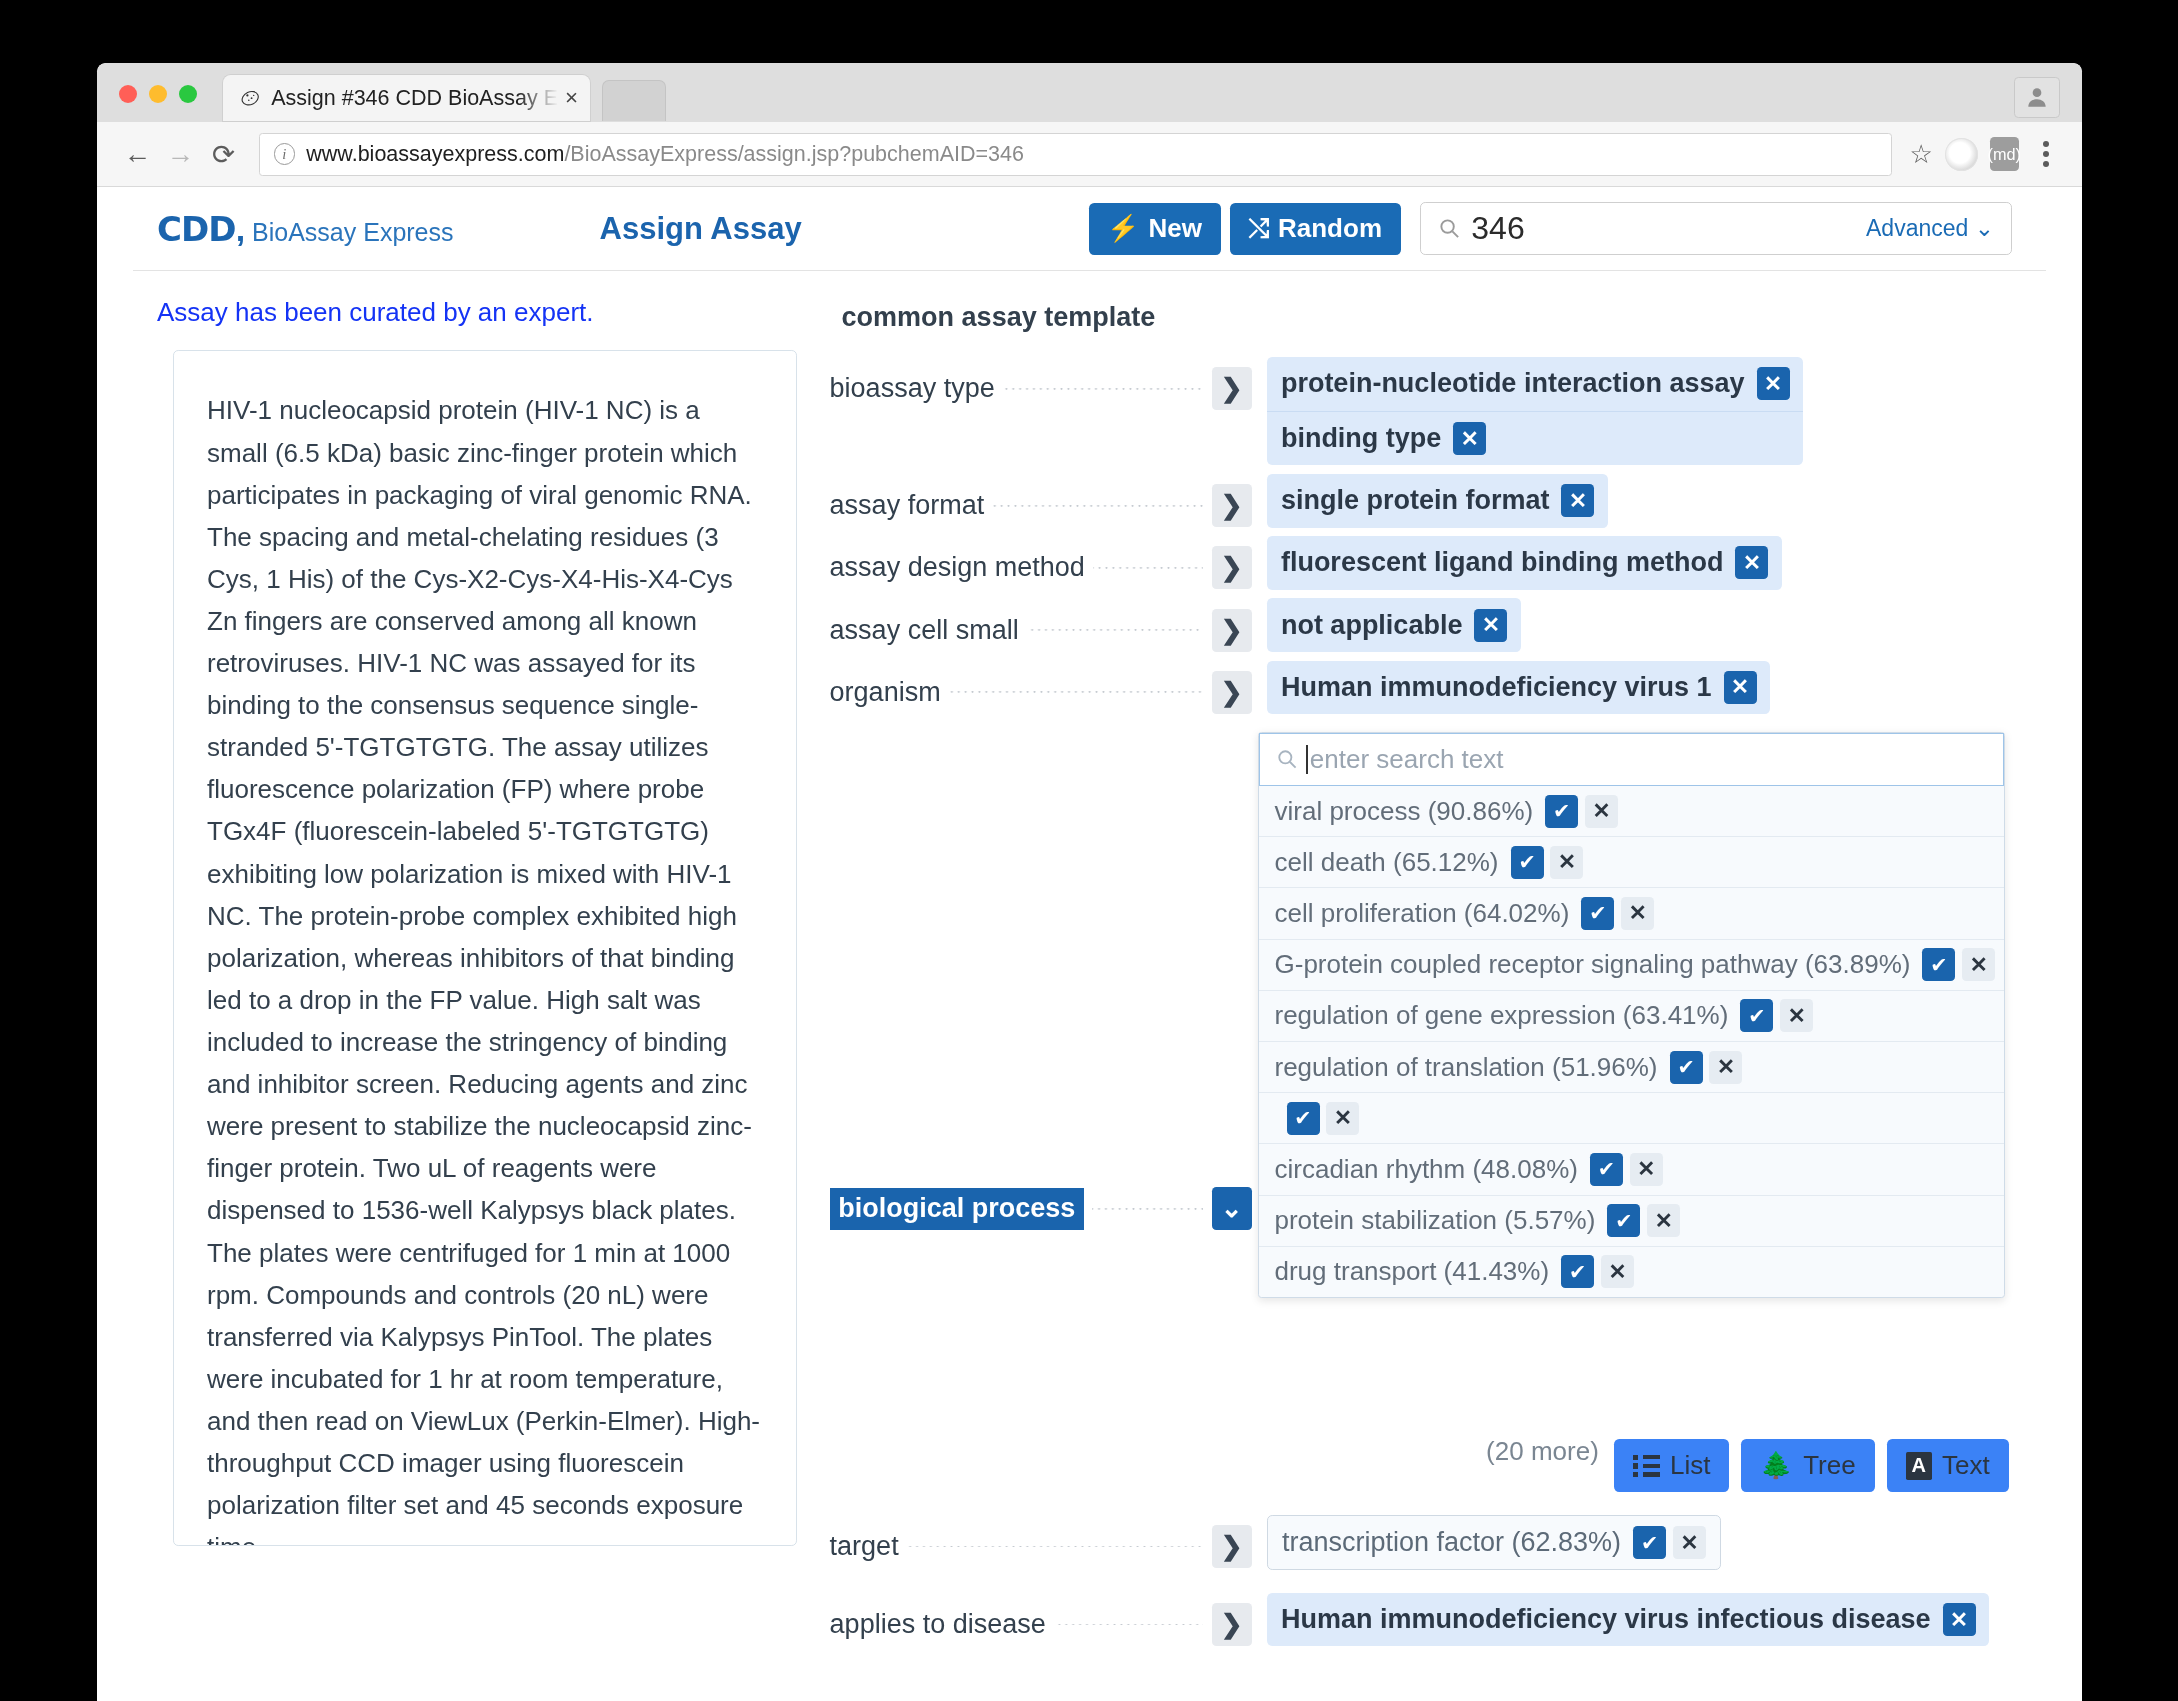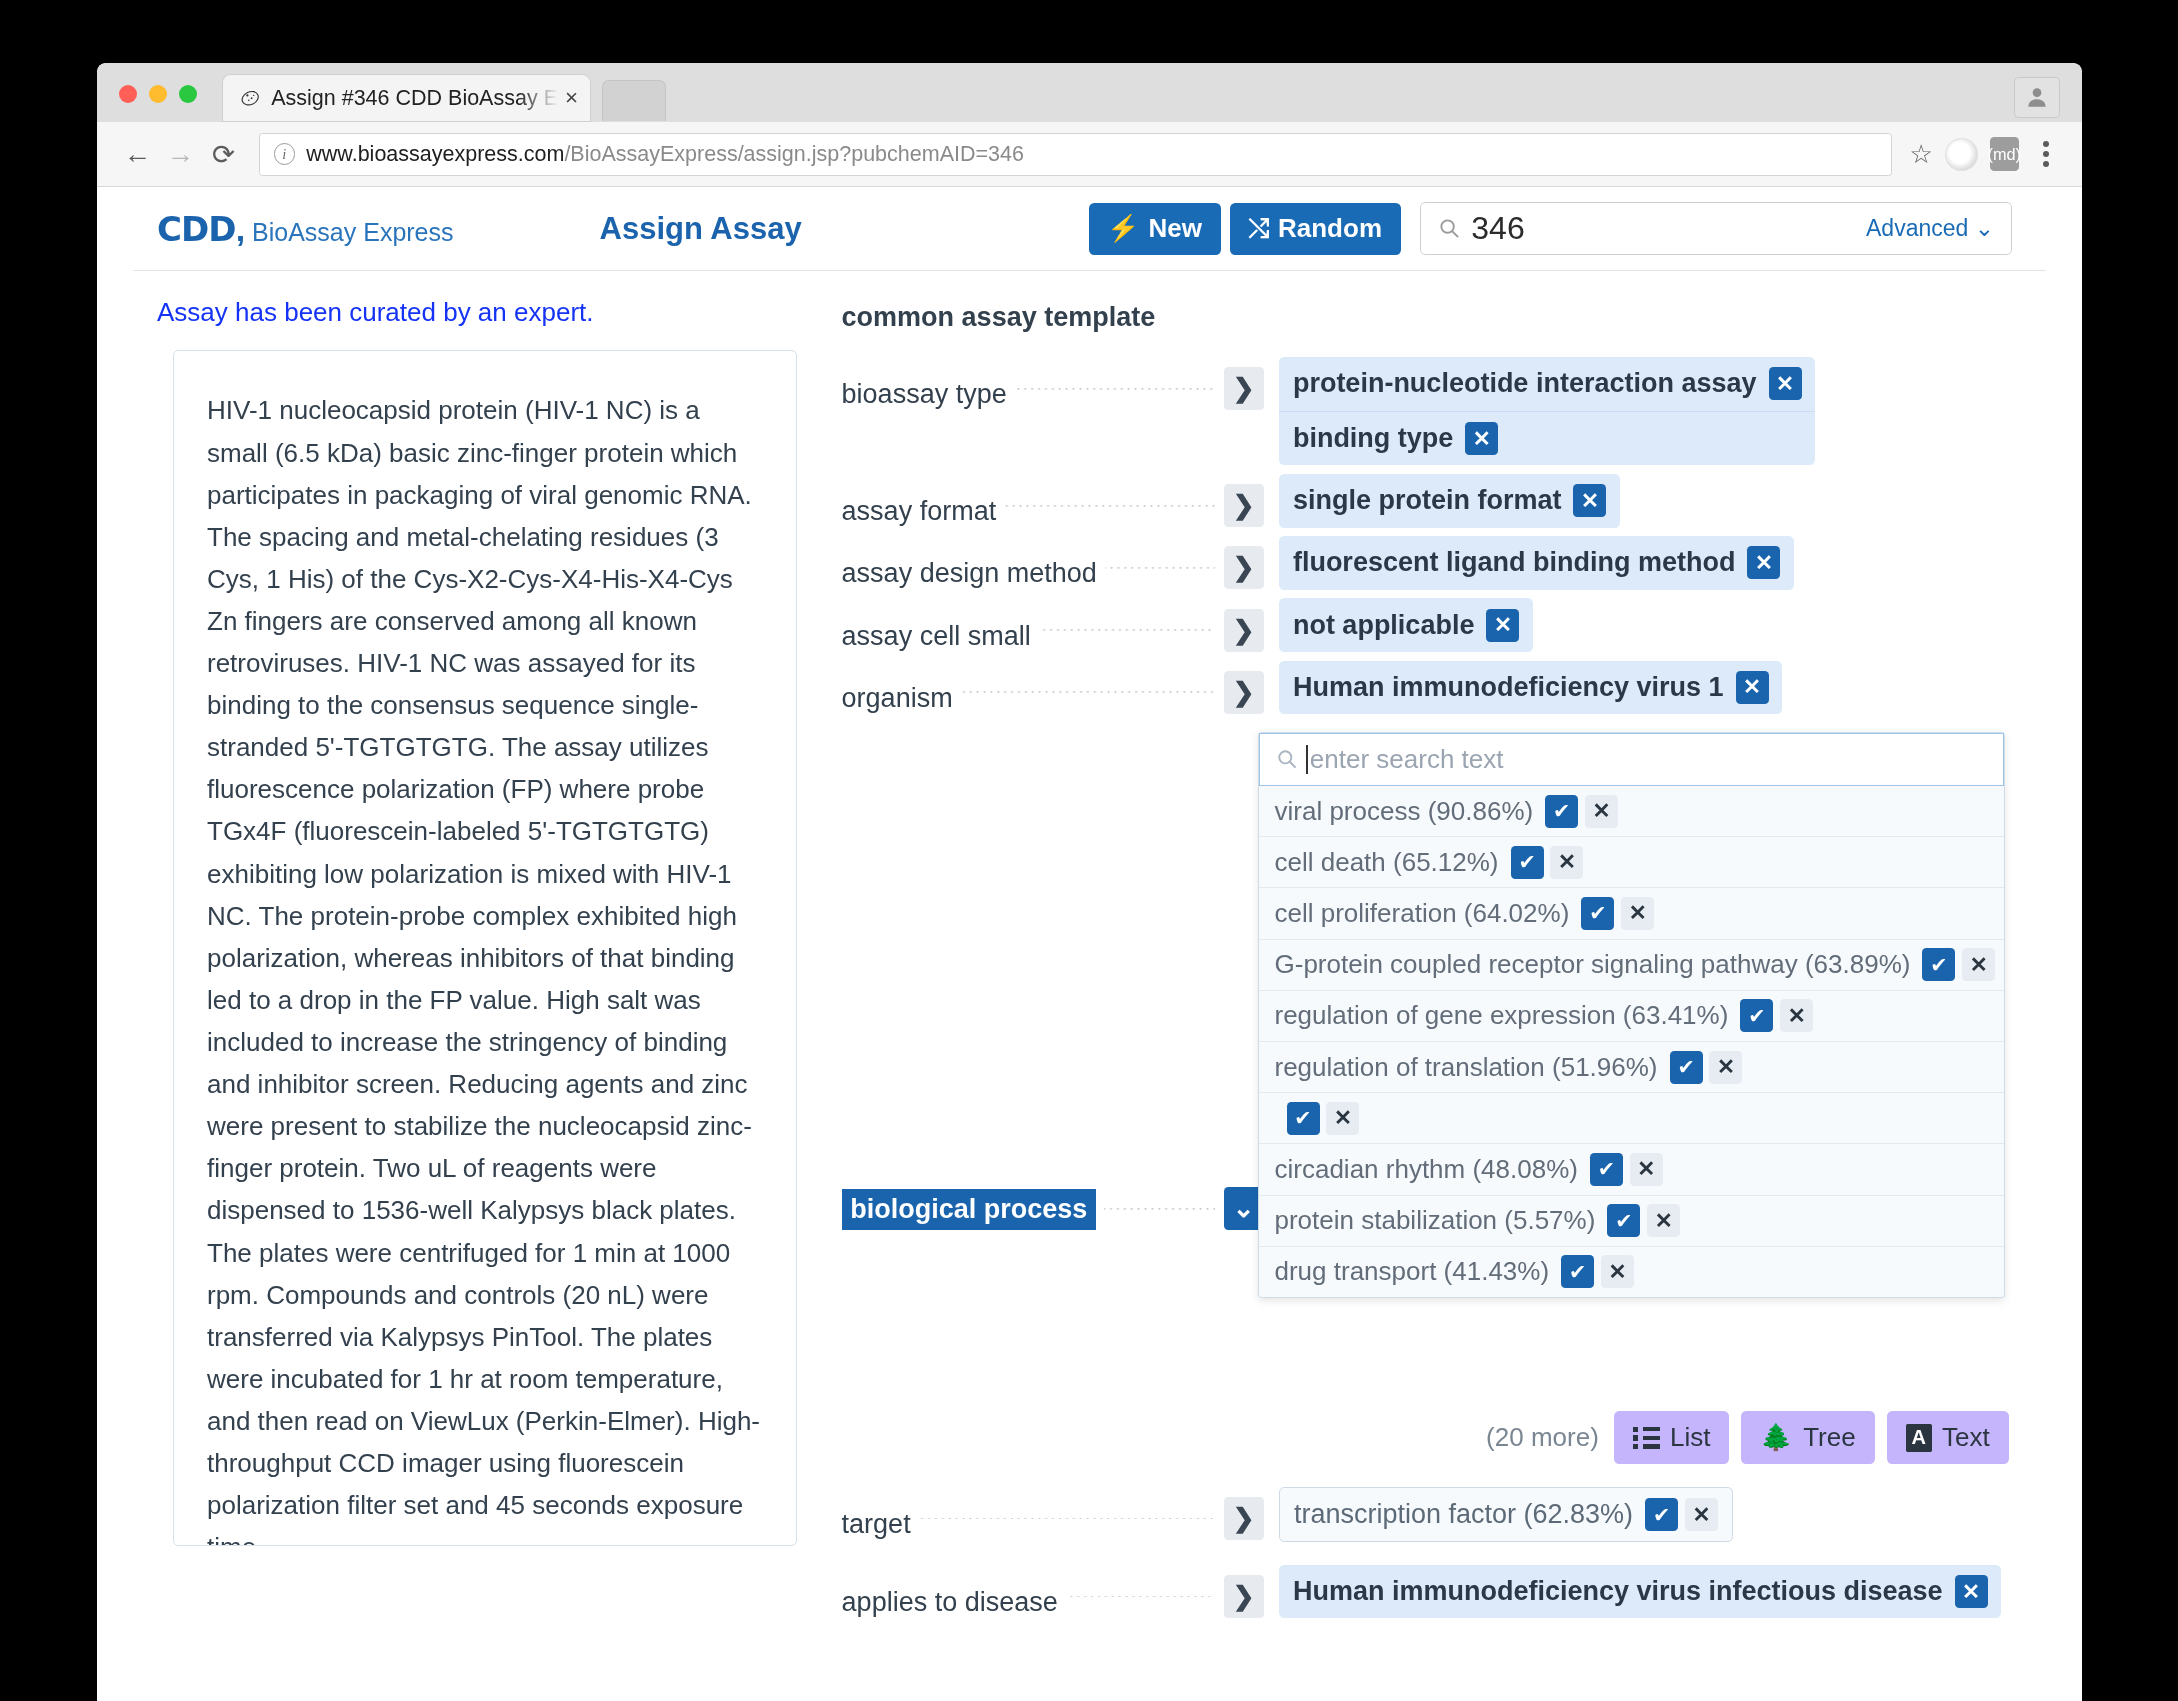--- a/index.html
+++ b/index.html
@@ -138,23 +138,22 @@
     border: 0.9px solid #d8e2ea; border-radius: 5.2px; background: #fff;
     padding: 38px 33px; height: 1196px; overflow: hidden; margin-left: 16px;
   }
   .desc-text { font-size: 26px; line-height: 1.62; color: #33404d; }
 
   .right-col { flex: 1 1 auto; padding: 26px 0 0 8.6px; position: relative; }
   .sec-title { font-size: 27px; font-weight: bold; color: #33404d; margin: 5.2px 0 24px 12px; }
 
   .arow { display: flex; align-items: flex-start; margin-bottom: 8.6px; }
   .alabel-wrap {
-    width: 422px; flex: 0 0 auto; display: flex; align-items: flex-end;
+    width: 422px; flex: 0 0 auto; display: flex; align-items: center;
     padding-top: 10.3px;
-    margin-left: 12px;
   }
   .alabel { font-size: 27px; color: #33404d; white-space: nowrap; }
   .alabel.hi {
     background: #1a64ad; color: #fff; padding: 5.2px 8.6px; font-weight: bold;
   }
   .dotline {
     flex: 1 1 auto; height: 1.7px; margin: 0 8.6px;
     background-image: radial-gradient(circle, #b9bfc6 0.9px, transparent 1.1px);
     background-size: 6.9px 6.9px; background-repeat: repeat-x; background-position: center;
     align-self: center;
@@ -218,24 +217,25 @@
     white-space: nowrap; cursor: pointer;
   }
   .dd-item:last-child { border-bottom: none; }
 
   .dd-footer {
     display: flex; align-items: center; justify-content: flex-end;
     gap: 12px; margin-top: 15.5px; padding-right: 3.4px;
   }
   .more-txt { font-size: 26px; color: #7a8692; margin-right: 3.4px; }
   .vbtn {
-    background: #c4b5fd; border: none; border-radius: 5.2px;
+    background: #3b82f6; border: none; border-radius: 5.2px;
     height: 53px; padding: 4px 19px; font-size: 26px; color: #2b3540;
     display: flex; align-items: center; gap: 10.3px; cursor: pointer;
     font-family: "Liberation Sans", sans-serif;
+    margin-top: 28px;
   }
   .icon-list { display:flex; flex-direction:column; gap:3.4px; }
   .icon-list span { display:flex; align-items:center; gap:4.3px; }
   .icon-list i { width:5.2px; height:5.2px; background:#2b3540; display:block; }
   .icon-list b { width:17px; height:4.3px; background:#2b3540; display:block; }
   .icon-tree { font-size: 26px; }
   .icon-text {
     width: 26px; height: 27.5px; background: #2b3540; color: #fff; font-size: 20px;
     font-weight: bold; display:flex; align-items:center; justify-content:center; border-radius: 1.7px;
   }

